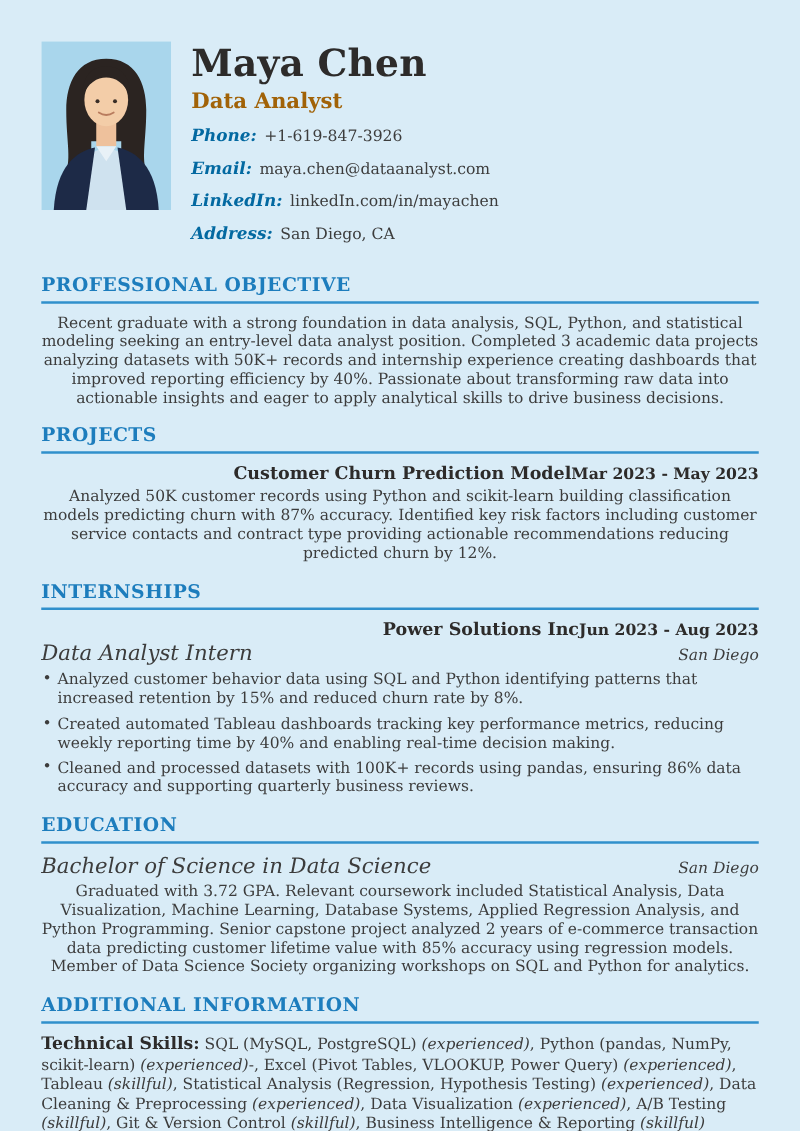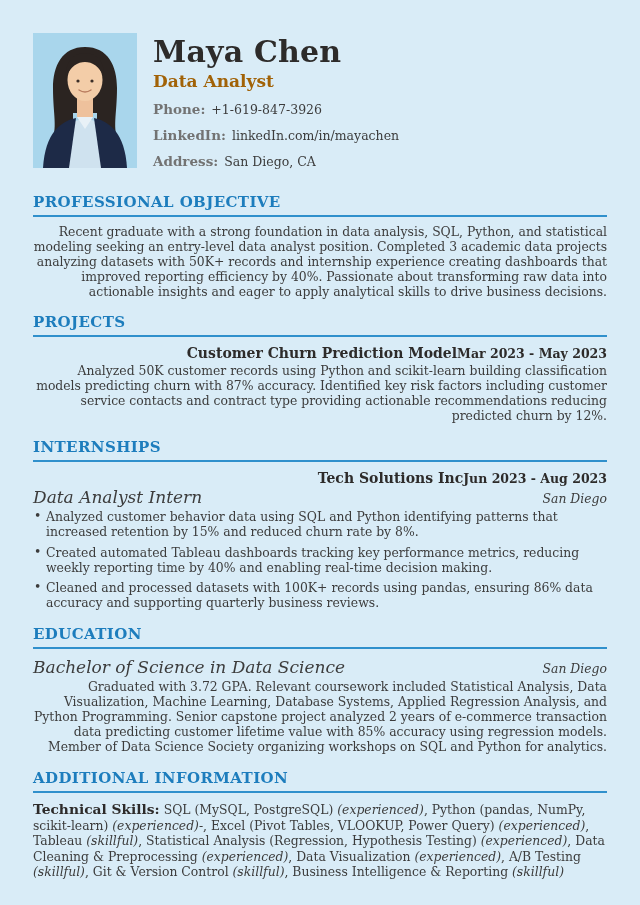--- a/index.html
+++ b/index.html
@@ -13,31 +13,31 @@
   .page { width:640px; height:694px; padding:33px 33px 0 33px; }
 
   
   .header { display:flex; gap:16px; margin-bottom:24px; }
   .photo-frame { width:104px; height:135px; flex:0 0 auto; overflow:hidden; }
   .photo-frame svg { display:block; width:104px; height:135px; }
   .head-right { flex:1; padding-top:2px; }
   .name { font-size:30px; font-weight:bold; color:#2d2b2a; line-height:1.1; letter-spacing:0.2px; }
   .job-title { font-size:17px; font-weight:bold; color:#a16207; margin-top:3px; margin-bottom:10px; }
   .contact-row { margin-top:10px; font-size:12.5px; }
-  .contact-row .clabel { font-weight:bold; font-size:13.5px; color:#737373; margin-right:6px; }
+  .contact-row .clabel { font-weight:bold; font-size:13.5px; color:#0369a1; margin-right:6px;font-style:italic; }
 
   
   .section { margin-bottom:14px; }
   .section-heading {
     font-size:15px; font-weight:bold; letter-spacing:0.4px;
     color:#1d7dbd; text-transform:uppercase;
     padding-bottom:4px; border-bottom:2px solid #3090cc;
     margin-bottom:8px;
   }
-  .body-text { font-size:12.4px; line-height:1.2; text-align:right; }
+  .body-text { font-size:12.4px; line-height:1.2; text-align:center; }
   .entry { margin-top:4px; }
   .entry-head { display:flex; justify-content:flex-end; align-items:baseline; }
   .entry-title { font-size:14px; font-weight:bold; color:#2d2b2a; }
   .entry-date { font-size:12.5px; font-weight:bold; color:#2d2b2a; white-space:nowrap; }
   .entry-sub { display:flex; justify-content:space-between; align-items:baseline; margin-top:1px; }
   .entry-role { font-size:17px; font-style:italic; color:#3c3c3c; }
   .entry-loc { font-size:12.4px; font-style:italic; color:#3c3c3c; }
   .entry .body-text { margin-top:3px; }
 
   ul.bullets { list-style:none; margin-top:3px; }
@@ -80,20 +80,23 @@
       </svg>
     </div>
     <div class="head-right">
       <div class="name">Maya Chen</div>
       <div class="job-title">Data Analyst</div>
 
       <div class="contact-row">
         <span class="clabel">Phone:</span><span>+1-619-847-3926</span>
       </div>
       <div class="contact-row">
+        <span class="clabel">Email:</span><span>maya.chen@dataanalyst.com</span>
+      </div>
+      <div class="contact-row">
         <span class="clabel">LinkedIn:</span><span>linkedIn.com/in/mayachen</span>
       </div>
       <div class="contact-row">
         <span class="clabel">Address:</span><span>San Diego, CA</span>
       </div>
     </div>
   </div>
 
   <div class="section">
     <div class="section-heading">PROFESSIONAL OBJECTIVE</div>
@@ -108,21 +111,21 @@
         <span class="entry-date">Mar 2023 - May 2023</span>
       </div>
       <p class="body-text">Analyzed 50K customer records using Python and scikit-learn building classification models predicting churn with 87% accuracy. Identified key risk factors including customer service contacts and contract type providing actionable recommendations reducing predicted churn by 12%.</p>
     </div>
   </div>
 
   <div class="section">
     <div class="section-heading">INTERNSHIPS</div>
     <div class="entry">
       <div class="entry-head">
-        <span class="entry-title">Tech Solutions Inc</span>
+        <span class="entry-title">Power Solutions Inc</span>
         <span class="entry-date">Jun 2023 - Aug 2023</span>
       </div>
       <div class="entry-sub">
         <span class="entry-role">Data Analyst Intern</span>
         <span class="entry-loc">San Diego</span>
       </div>
       <ul class="bullets">
         <li>Analyzed customer behavior data using SQL and Python identifying patterns that increased retention by 15% and reduced churn rate by 8%.</li>
         <li>Created automated Tableau dashboards tracking key performance metrics, reducing weekly reporting time by 40% and enabling real-time decision making.</li>
         <li>Cleaned and processed datasets with 100K+ records using pandas, ensuring 86% data accuracy and supporting quarterly business reviews.</li>

